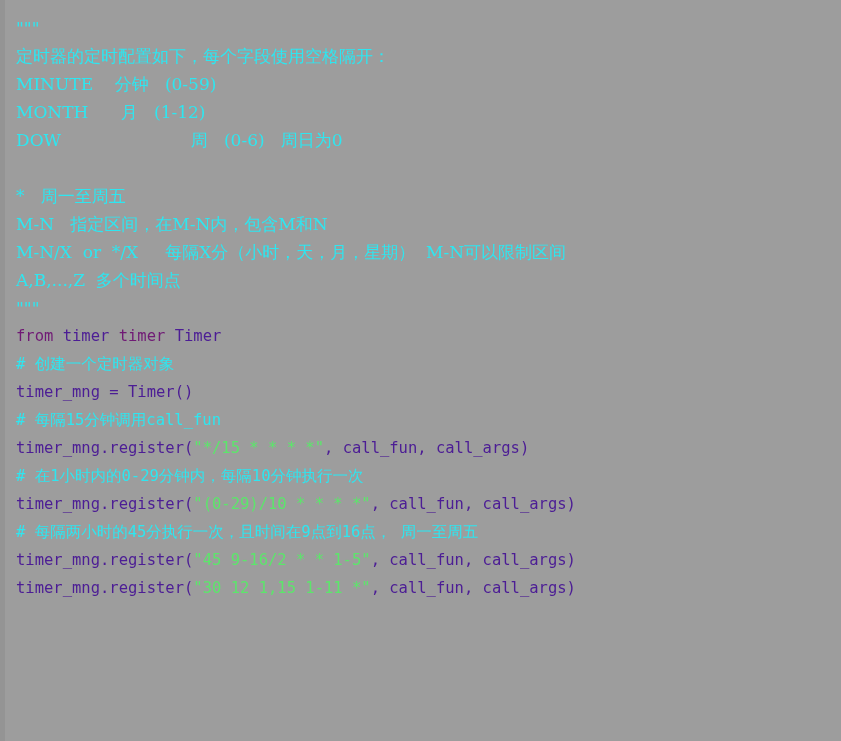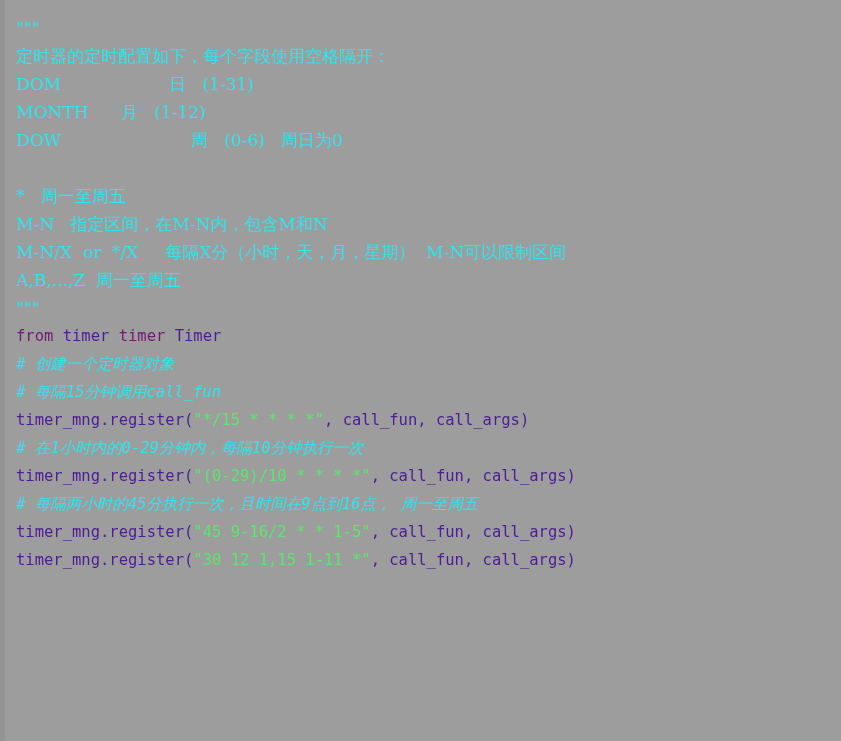--- a/index.html
+++ b/index.html
@@ -51,21 +51,20 @@
   }
 
   
   .tok-doc {
     color: #2ee6f0;
     font-family: "DejaVu Serif", "Liberation Serif", serif;
     font-size: 17px;
   }
   .tok-comment {
     color: #2ee6f0;
-    font-style: italic;
   }
   .tok-string {
     color: #5ce66b;
   }
   .tok-keyword {
     color: #701a75;
   }
   .tok-plain {
     color: #4c1d95;
   }
@@ -84,36 +83,37 @@
 
 <div id="editor">
 
   <div id="gutter-strip"></div>
 
   <div id="code-area">
 
     <div class="line doc"><span class="tok-doc">"""</span></div>
 
     <div class="line doc"><span class="tok-doc">定时器的定时配置如下，每个字段使用空格隔开：</span></div>
-    <div class="line doc"><span class="tok-doc">DOM                    日   (1-31)</span></div>
+    <div class="line doc"><span class="tok-doc">MINUTE    分钟   (0-59)</span></div>
     <div class="line doc"><span class="tok-doc">MONTH      月   (1-12)</span></div>
     <div class="line doc"><span class="tok-doc">DOW                        周   (0-6)   周日为0</span></div>
 
     <div class="line blank"></div>
 
     <div class="line doc"><span class="tok-doc">*   周一至周五</span></div>
     <div class="line doc"><span class="tok-doc">M-N   指定区间，在M-N内，包含M和N</span></div>
     <div class="line doc"><span class="tok-doc">M-N/X  or  */X     每隔X分（小时，天，月，星期）  M-N可以限制区间</span></div>
-    <div class="line doc"><span class="tok-doc">A,B,...,Z  周一至周五</span></div>
+    <div class="line doc"><span class="tok-doc">A,B,...,Z  多个时间点</span></div>
 
     <div class="line doc"><span class="tok-doc">"""</span></div>
 
     <div class="line"><span class="tok-keyword">from</span><span class="tok-plain"> timer </span><span class="tok-keyword">timer</span><span class="tok-plain"> Timer</span></div>
 
     <div class="line"><span class="tok-comment"># 创建一个定时器对象</span></div>
+    <div class="line"><span class="tok-plain">timer_mng = Timer()</span><span class="tok-string"></span><span class="tok-plain"></span></div>
 
     <div class="line"><span class="tok-comment"># 每隔15分钟调用call_fun</span></div>
     <div class="line"><span class="tok-plain">timer_mng.register(</span><span class="tok-string">"*/15 * * * *"</span><span class="tok-plain">, call_fun, call_args)</span></div>
 
     <div class="line"><span class="tok-comment"># 在1小时内的0-29分钟内，每隔10分钟执行一次</span></div>
     <div class="line"><span class="tok-plain">timer_mng.register(</span><span class="tok-string">"(0-29)/10 * * * *"</span><span class="tok-plain">, call_fun, call_args)</span></div>
 
     <div class="line"><span class="tok-comment"># 每隔两小时的45分执行一次，且时间在9点到16点， 周一至周五</span></div>
     <div class="line"><span class="tok-plain">timer_mng.register(</span><span class="tok-string">"45 9-16/2 * * 1-5"</span><span class="tok-plain">, call_fun, call_args)</span></div>
 

